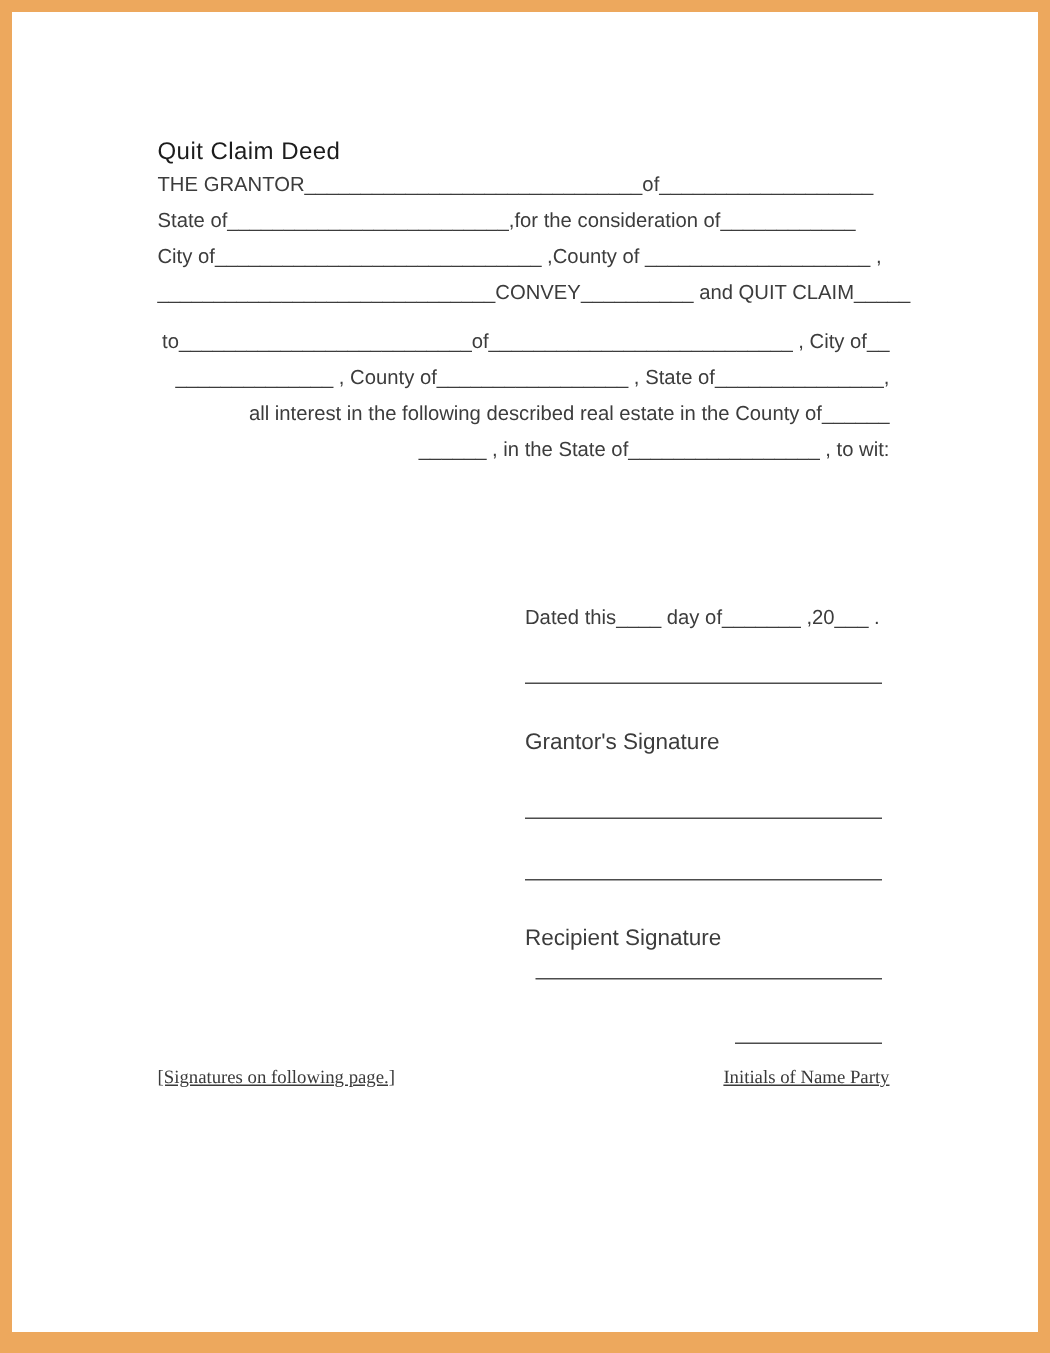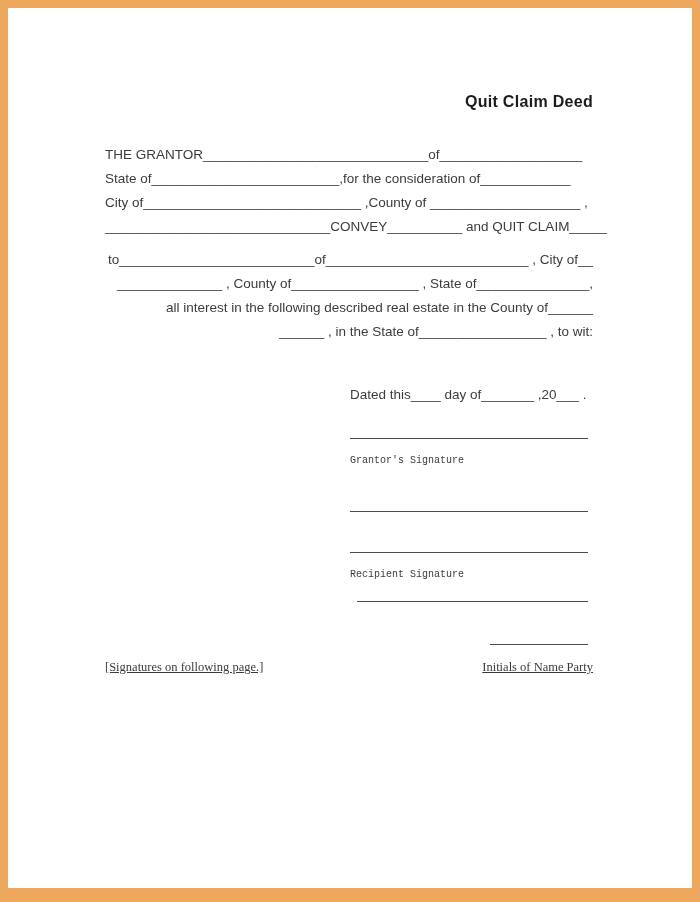--- a/index.html
+++ b/index.html
@@ -15,57 +15,56 @@
   }
   .document {
     background: #ffffff;
     width: 100%;
     height: 100%;
     padding: 85px 99px 0 97px;
     color: #3c3c3c;
     overflow: hidden;
   }
   .title {
-    text-align: right;
+    text-align: left;
     font-size: 16px;
-    font-weight: bold;
+    font-weight: normal;
     color: #1c1c1c;
     letter-spacing: 0.3px;
   }
   .para {
     font-size: 13.5px;
     line-height: 24px;
     white-space: nowrap;
     color: #3c3c3c;
   }
-  .para1 { margin-top: 32px; }
+  .para1 { }
   .para2 { margin-top: 9px; text-align: right; }
   .dated {
-    margin-top: 39px;
+    margin-top: 88px;
     margin-left: 245px;
     font-size: 13.5px;
     line-height: 24px;
     white-space: nowrap;
   }
   .sigline {
     margin-left: 245px;
     width: 238px;
     height: 0;
     border-bottom: 1px solid #4c4c4c;
   }
   .sigline.first  { margin-top: 31px; }
   .sigline.gap2   { margin-top: 42px; }
   .sigline.gap3   { margin-top: 40px; }
   .sigline.short  { margin-top: 18px; margin-left: 252px; width: 231px; }
   .siglabel {
-    margin-top: 13px;
+    margin-top: 30px;
     margin-left: 245px;
-    font-size: 10px;
+    font-size: 15px;
     line-height: 17px;
-    font-family: Liberation Mono, monospace;
   }
   .initials-line {
     margin-top: 42px;
     margin-left: 385px;
     width: 98px;
     height: 0;
     border-bottom: 1px solid #4c4c4c;
   }
   .footer {
     margin-top: 14px;

